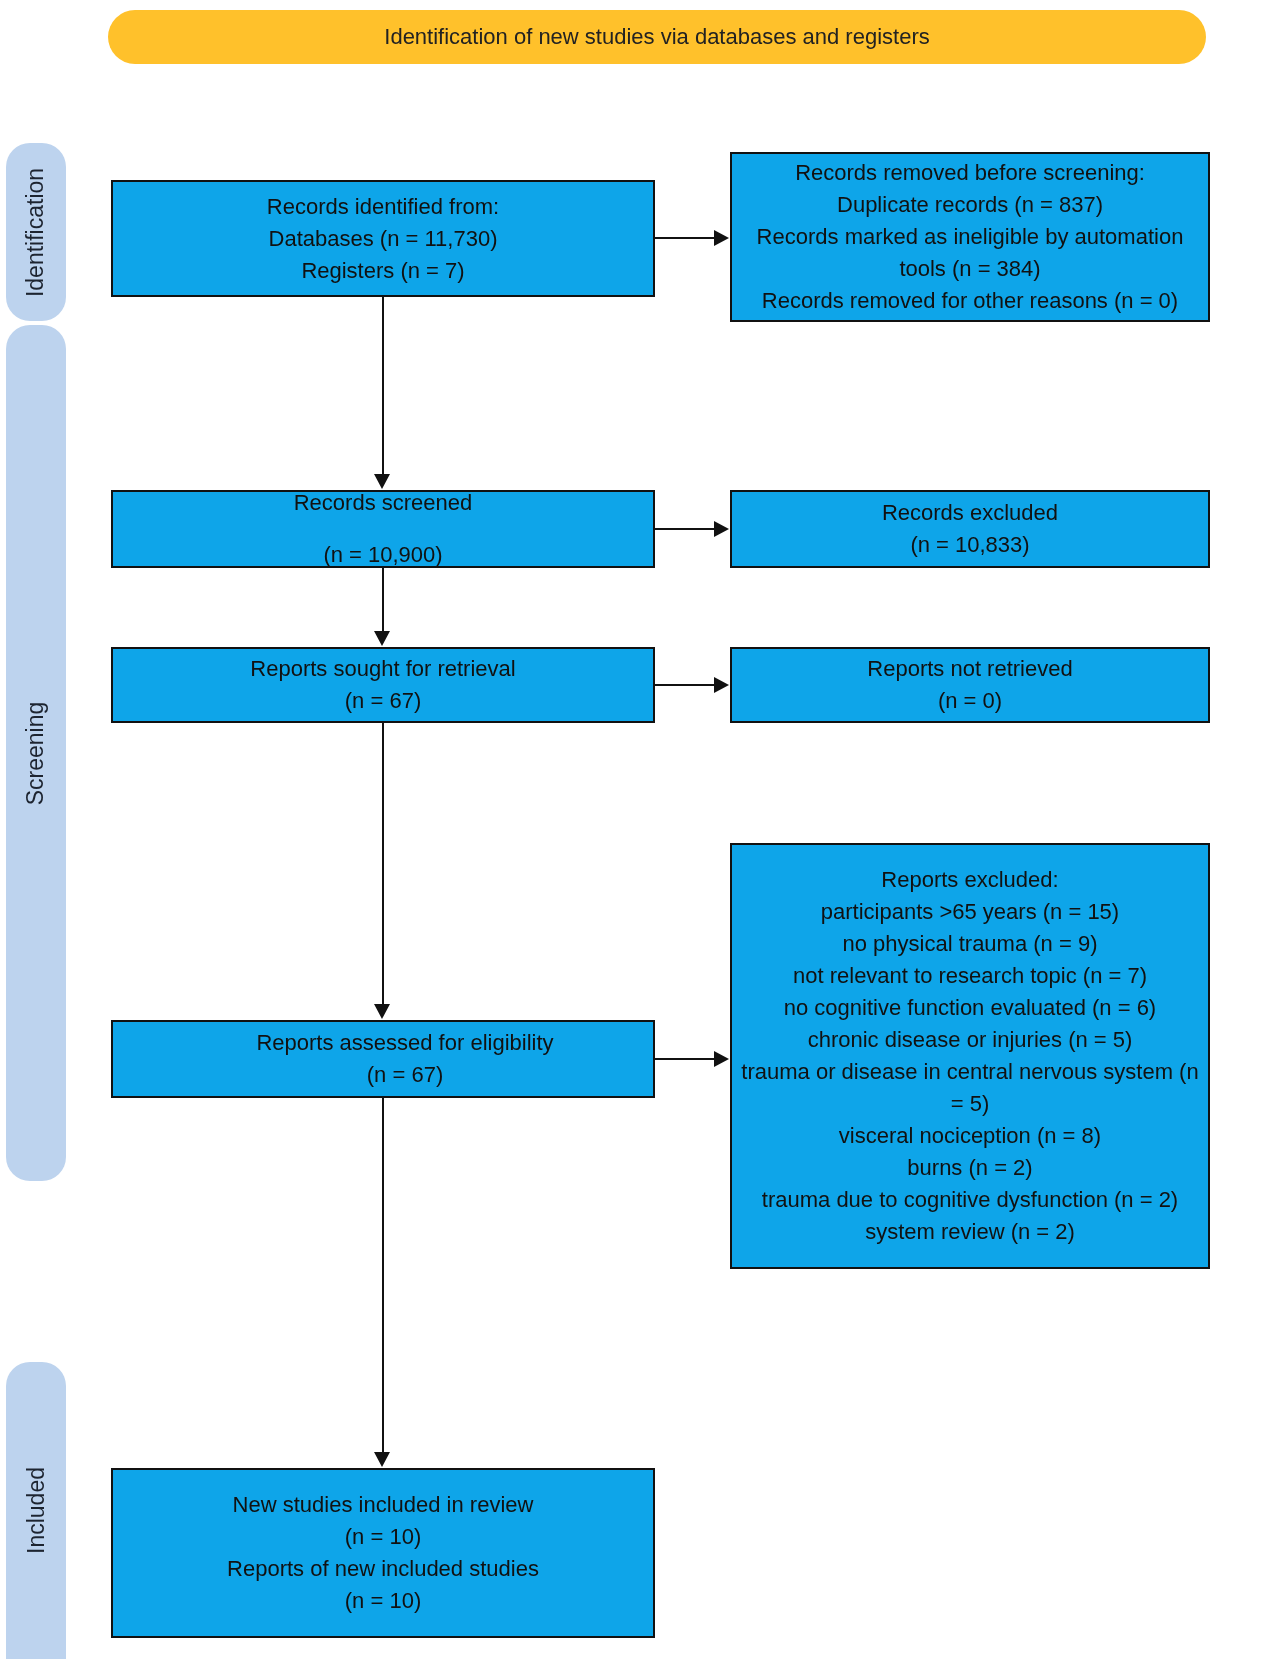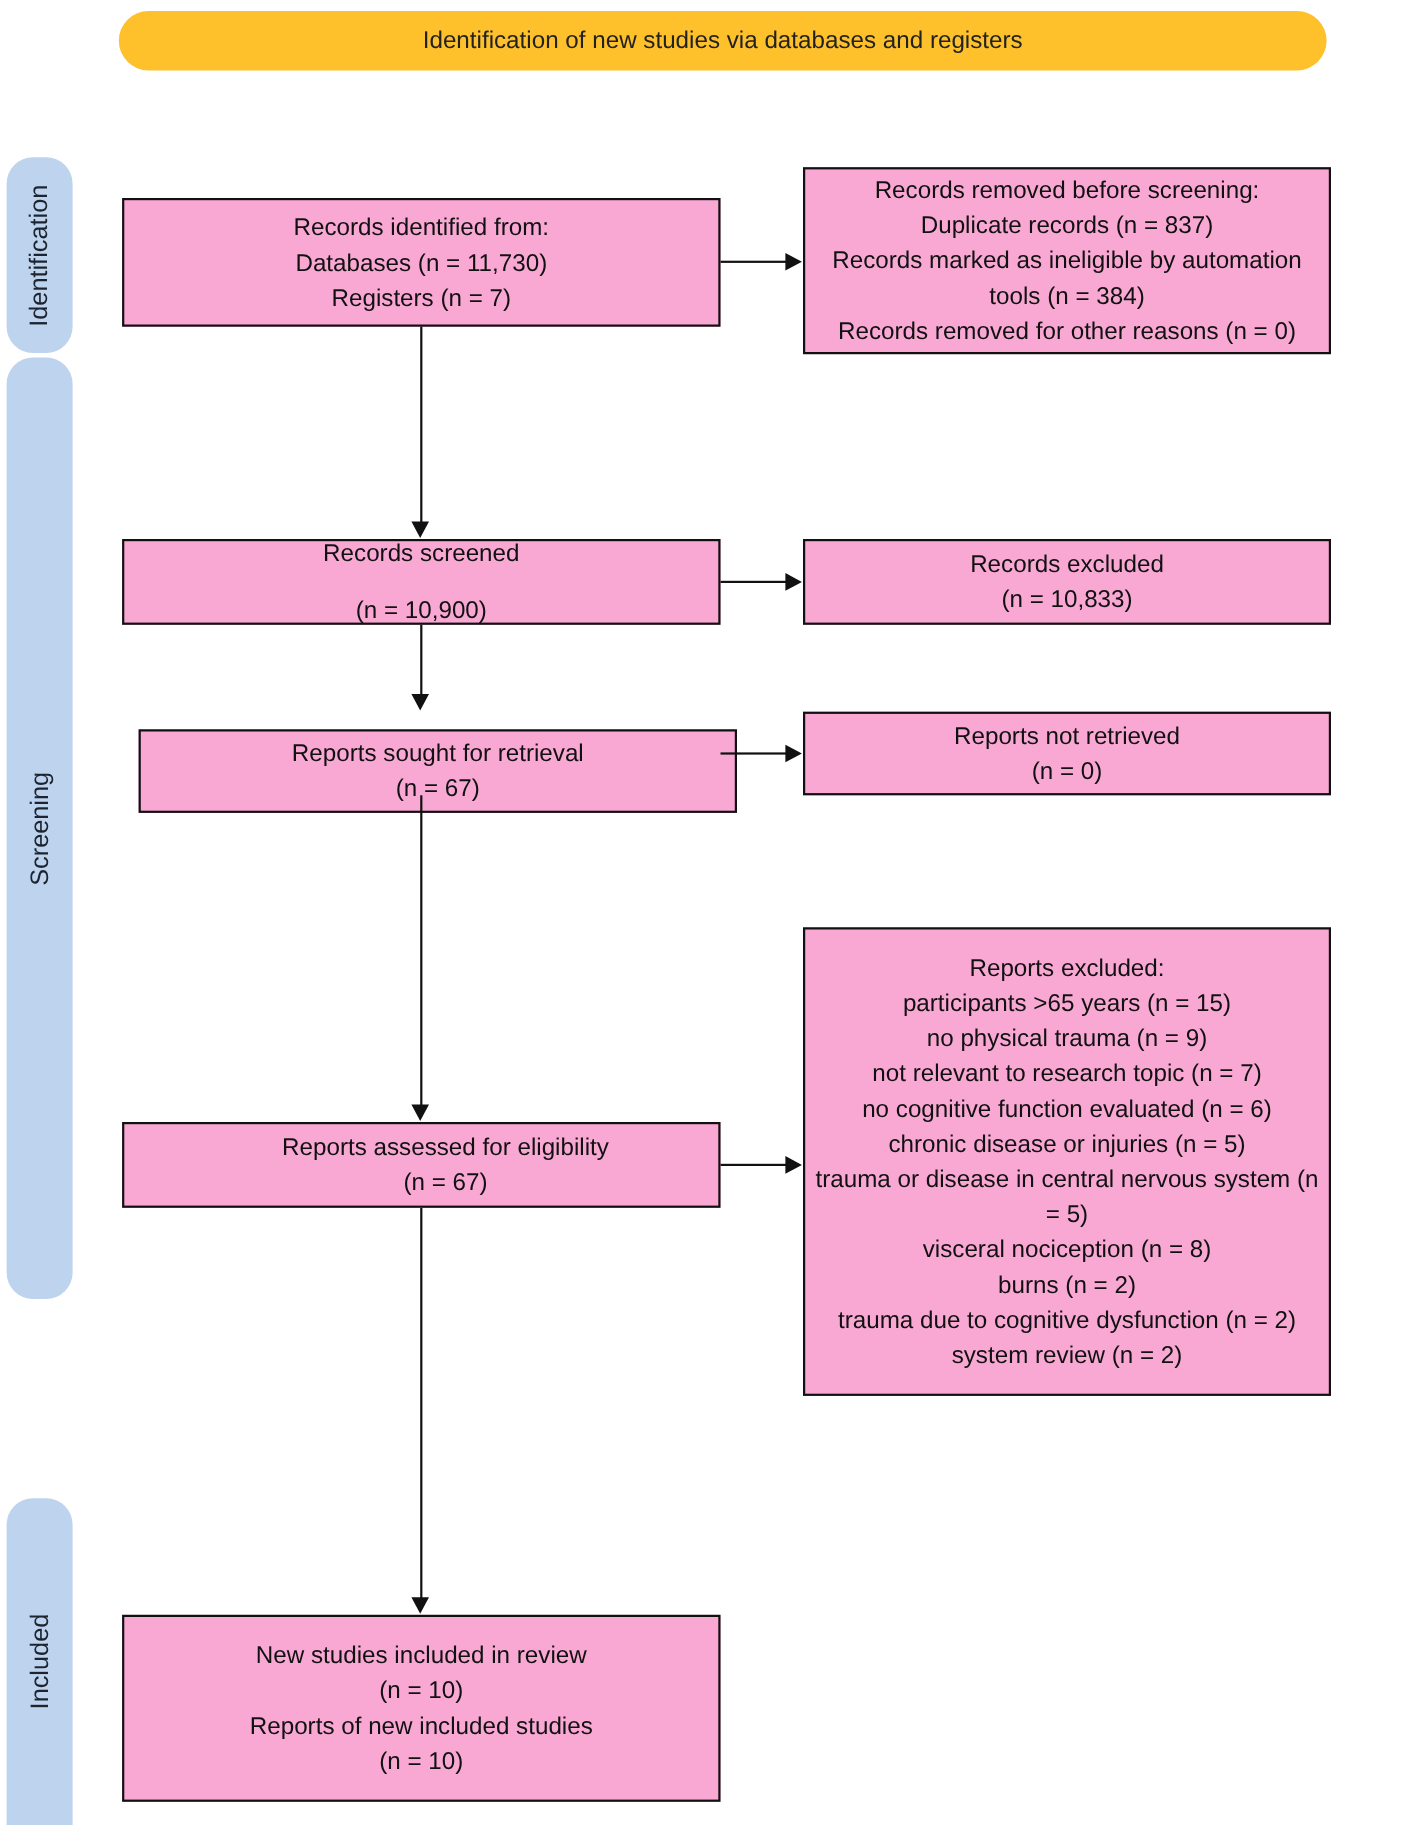--- a/index.html
+++ b/index.html
@@ -22,21 +22,21 @@
     background:#BDD3EE;border-radius:24px;
     display:flex;align-items:center;justify-content:center;
   }
   .stagebar .vlabel{
     transform:rotate(-90deg);
     white-space:nowrap;
     font-size:23px;color:#1d2430;
   }
   .flowbox{
     position:absolute;
-    background:#f9a8d4;
+    background:#0ea5e9;
     border:2px solid #111111;
     box-sizing:border-box;
     display:flex;flex-direction:column;align-items:center;justify-content:center;
     text-align:center;
     font-size:22px;line-height:32px;
     padding:4px;
   }
   .flowbox .line{display:block;width:100%;}
   .vline{position:absolute;width:2px;background:#111111;}
   .vhead{
@@ -74,21 +74,21 @@
     <span class="line">Records identified from:</span>
     <span class="line">Databases (n = 11,730)</span>
     <span class="line">Registers (n = 7)</span>
   </div>
 
   <div class="flowbox" style="left:111px;top:490px;width:544px;height:78px;gap:20px;">
     <span class="line">Records screened</span>
     <span class="line">(n = 10,900)</span>
   </div>
 
-  <div class="flowbox" style="left:126px;top:647px;width:544px;height:76px;margin-top:16px;">
+  <div class="flowbox" style="left:111px;top:647px;width:544px;height:76px;">
     <span class="line">Reports sought for retrieval</span>
     <span class="line">(n = 67)</span>
   </div>
 
   <div class="flowbox" style="left:111px;top:1020px;width:544px;height:78px;padding-left:48px;">
     <span class="line">Reports assessed for eligibility</span>
     <span class="line">(n = 67)</span>
   </div>
 
   <div class="flowbox" style="left:111px;top:1468px;width:544px;height:170px;">

